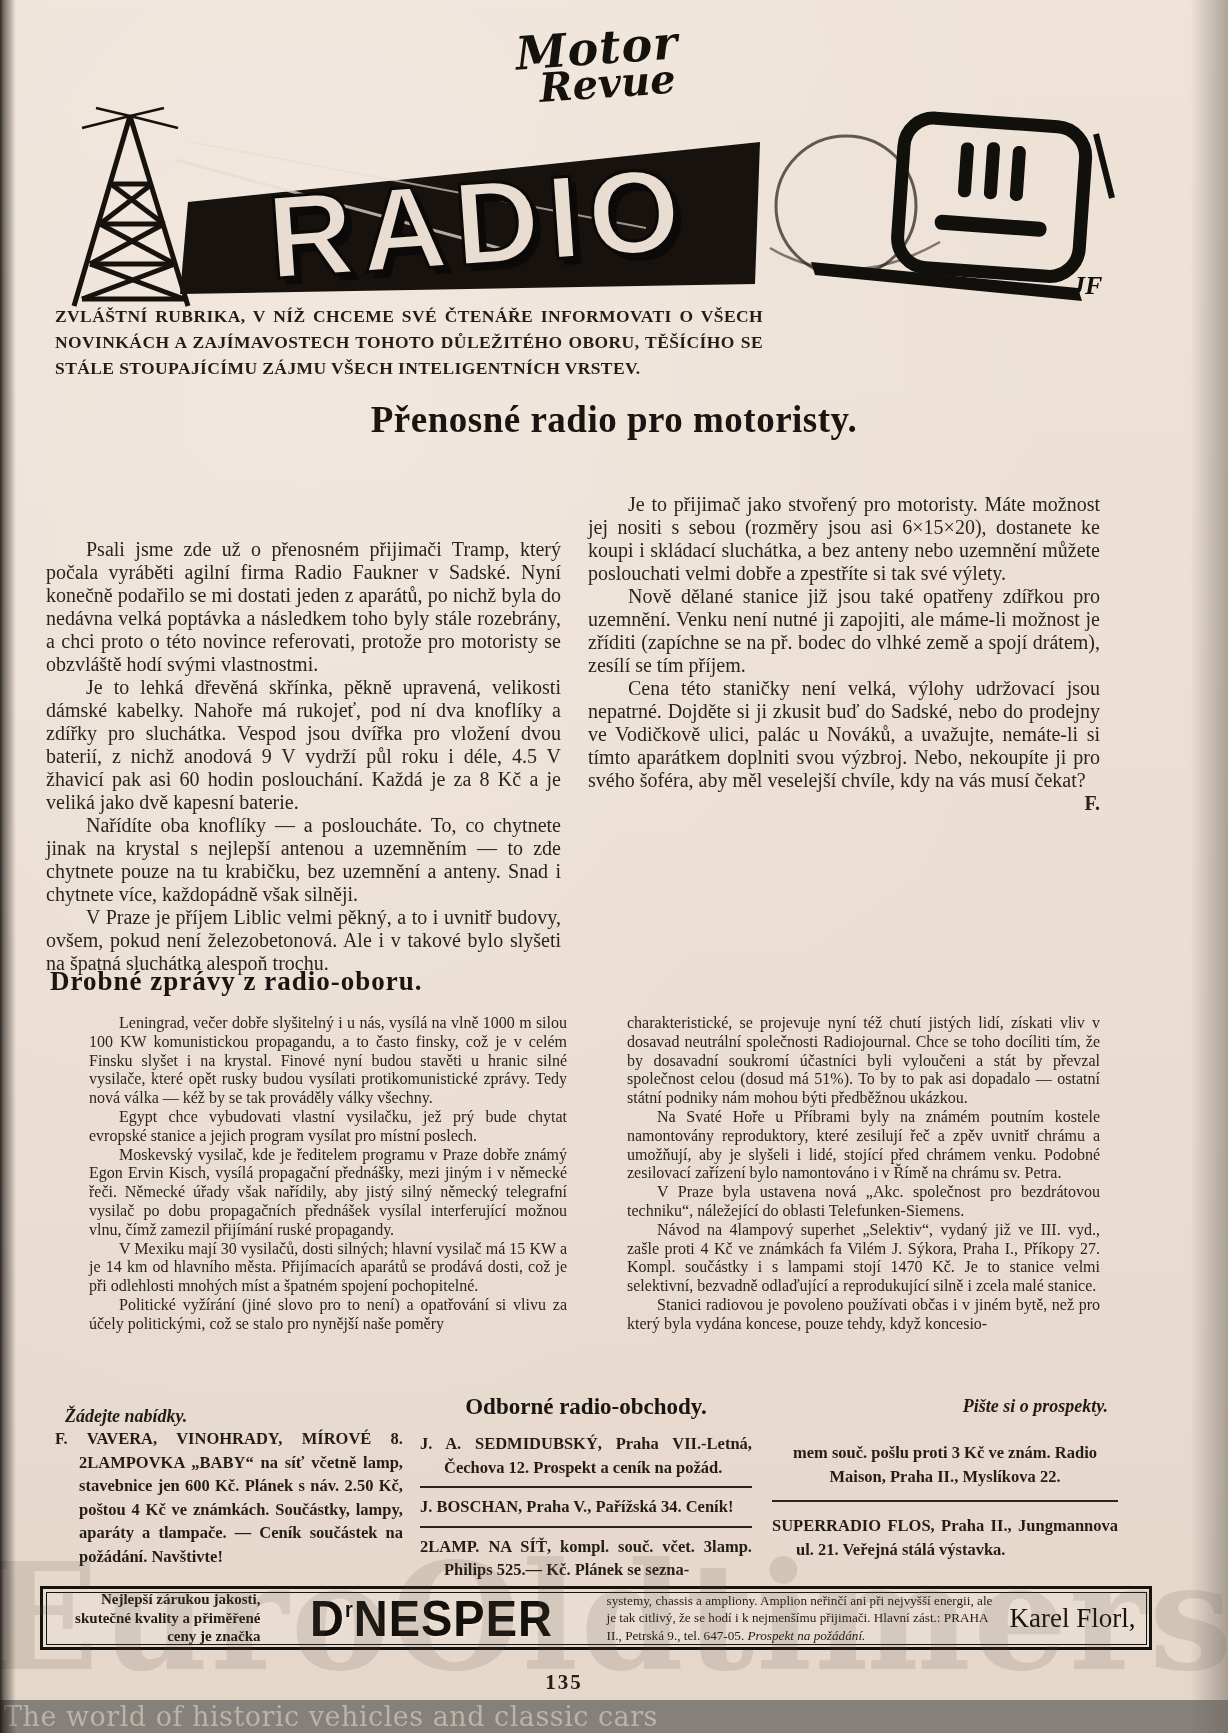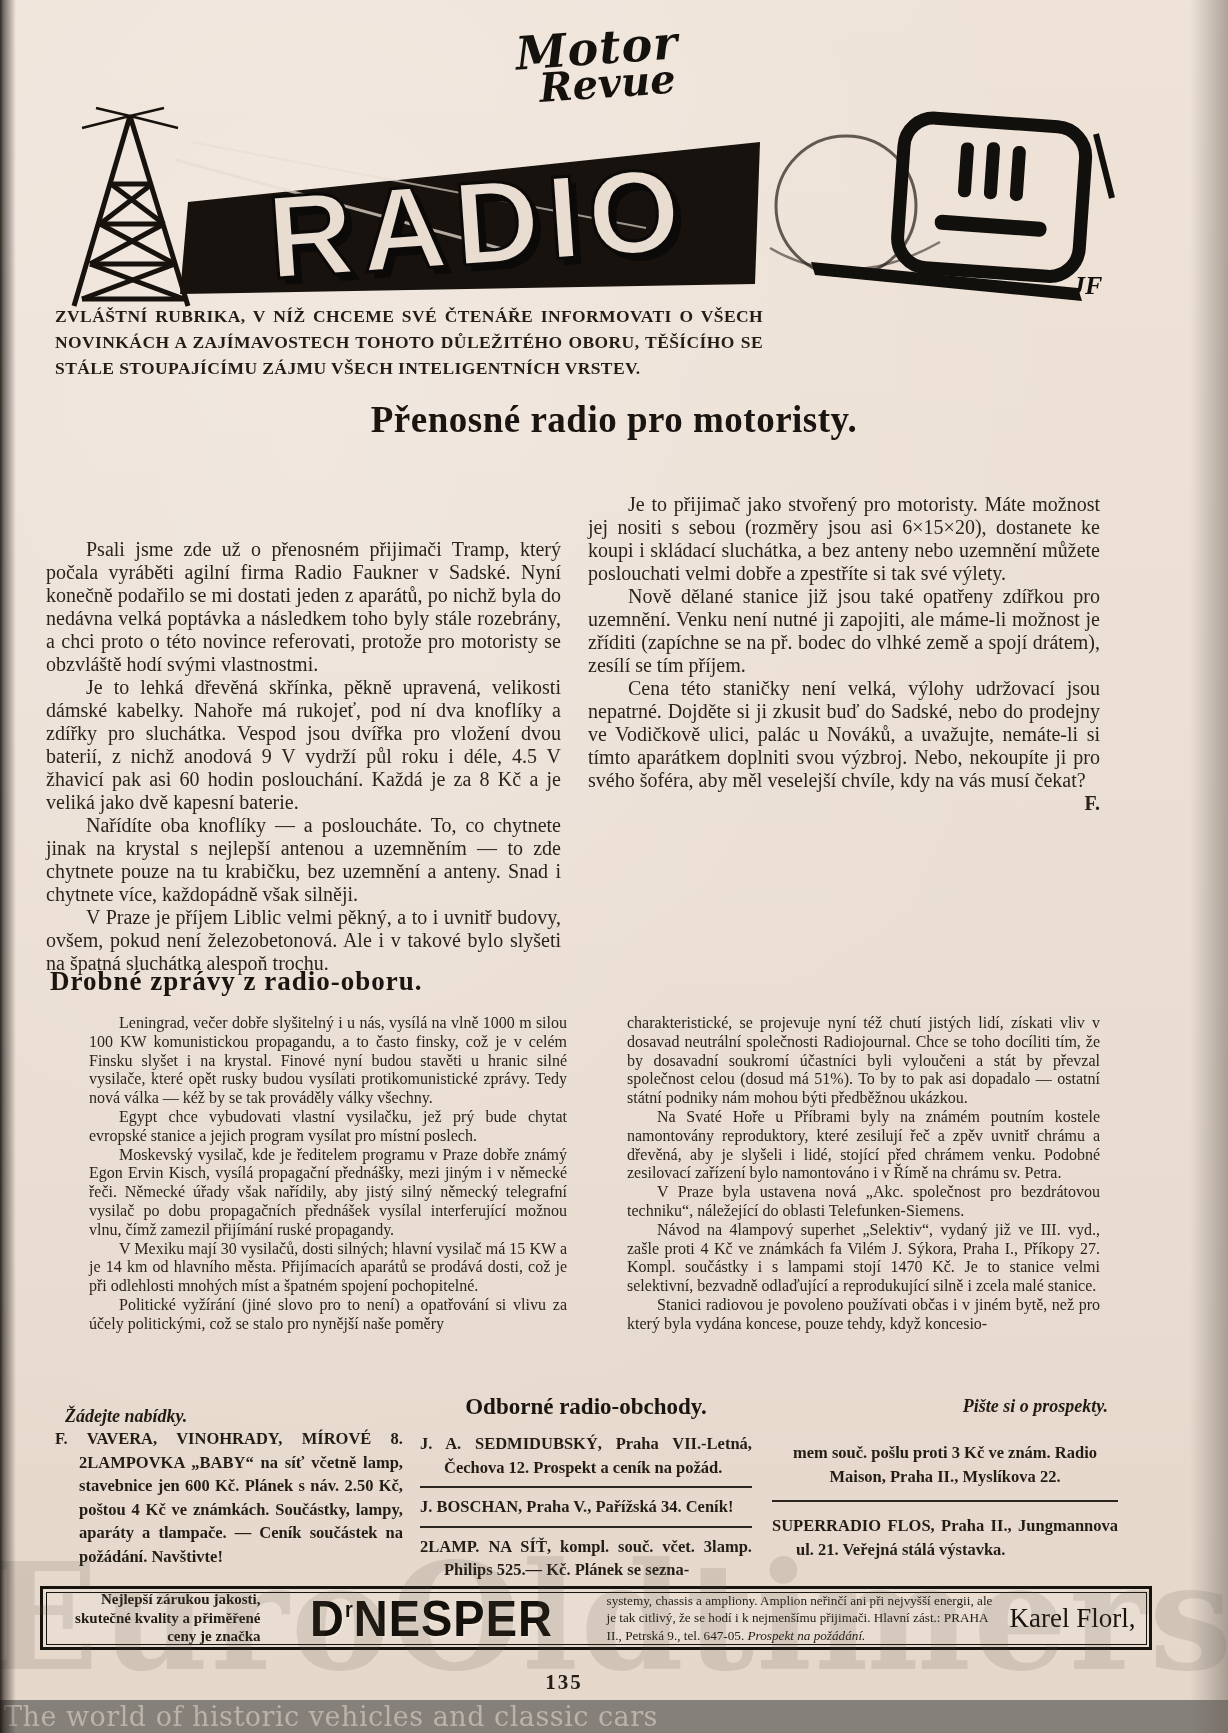--- a/index.html
+++ b/index.html
@@ -154,21 +154,21 @@
   <div class="abs col news-col news-left">
     <p class="para">Leningrad, večer dobře slyšitelný i u nás, vysílá na vlně 1000 m silou 100 KW komunistickou propagandu, a to často finsky, což je v celém Finsku slyšet i na krystal. Finové nyní budou stavěti u hranic silné vysilače, které opět rusky budou vysílati protikomunistické zprávy. Tedy nová válka — kéž by se tak prováděly války všechny.</p>
     <p class="para">Egypt chce vybudovati vlastní vysilačku, jež prý bude chytat evropské stanice a jejich program vysílat pro místní poslech.</p>
     <p class="para">Moskevský vysilač, kde je ředitelem programu v Praze dobře známý Egon Ervin Kisch, vysílá propagační přednášky, mezi jiným i v německé řeči. Německé úřady však nařídily, aby jistý silný německý telegrafní vysilač po dobu propagačních přednášek vysílal interferující možnou vlnu, čímž zamezil přijímání ruské propagandy.</p>
     <p class="para">V Mexiku mají 30 vysilačů, dosti silných; hlavní vysilač má 15 KW a je 14 km od hlavního města. Přijímacích aparátů se prodává dosti, což je při odlehlosti mnohých míst a špatném spojení pochopitelné.</p>
     <p class="para">Politické vyžírání (jiné slovo pro to není) a opatřování si vlivu za účely politickými, což se stalo pro nynější naše poměry</p>
   </div>
 
   <div class="abs col news-col news-right">
     <p class="para noindent">charakteristické, se projevuje nyní též chutí jistých lidí, získati vliv v dosavad neutrální společnosti Radiojournal. Chce se toho docíliti tím, že by dosavadní soukromí účastníci byli vyloučeni a stát by převzal společnost celou (dosud má 51%). To by to pak asi dopadalo — ostatní státní podniky nám mohou býti předběžnou ukázkou.</p>
-    <p class="para">Na Svaté Hoře u Příbrami byly na známém poutním kostele namontovány reproduktory, které zesilují řeč a zpěv uvnitř chrámu a dřevěná, aby je slyšeli i lidé, stojící před chrámem venku. Podobné zesilovací zařízení bylo namontováno i v Římě na chrámu sv. Petra.</p>
+    <p class="para">Na Svaté Hoře u Příbrami byly na známém poutním kostele namontovány reproduktory, které zesilují řeč a zpěv uvnitř chrámu a umožňují, aby je slyšeli i lidé, stojící před chrámem venku. Podobné zesilovací zařízení bylo namontováno i v Římě na chrámu sv. Petra.</p>
     <p class="para">V Praze byla ustavena nová „Akc. společnost pro bezdrátovou techniku“, náležející do oblasti Telefunken-Siemens.</p>
     <p class="para">Návod na 4lampový superhet „Selektiv“, vydaný již ve III. vyd., zašle proti 4 Kč ve známkách fa Vilém J. Sýkora, Praha I., Příkopy 27. Kompl. součástky i s lampami stojí 1470 Kč. Je to stanice velmi selektivní, bezvadně odlaďující a reprodukující silně i zcela malé stanice.</p>
     <p class="para">Stanici radiovou je povoleno používati občas i v jiném bytě, než pro který byla vydána koncese, pouze tehdy, když koncesio-</p>
   </div>
 
   <div class="abs cl-left">
     <div class="cl-ital">Žádejte nabídky.</div>
     <p class="cl-ad">F. VAVERA, VINOHRADY, MÍROVÉ 8. 2LAMPOVKA „BABY“ na síť včetně lamp, stavebnice jen 600 Kč. Plánek s náv. 2.50 Kč, poštou 4 Kč ve známkách. Součástky, lampy, aparáty a tlampače. — Ceník součástek na požádání. Navštivte!</p>
   </div>
 

